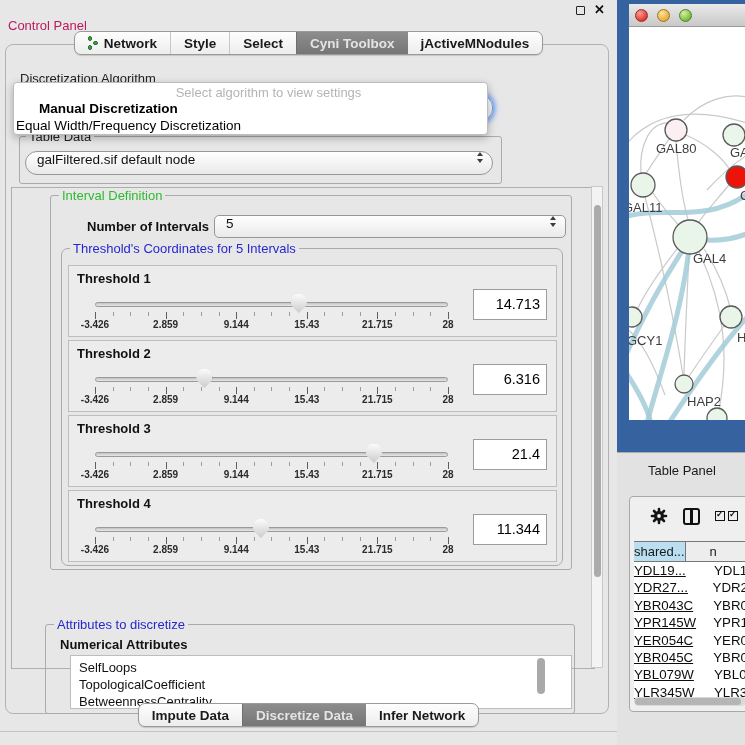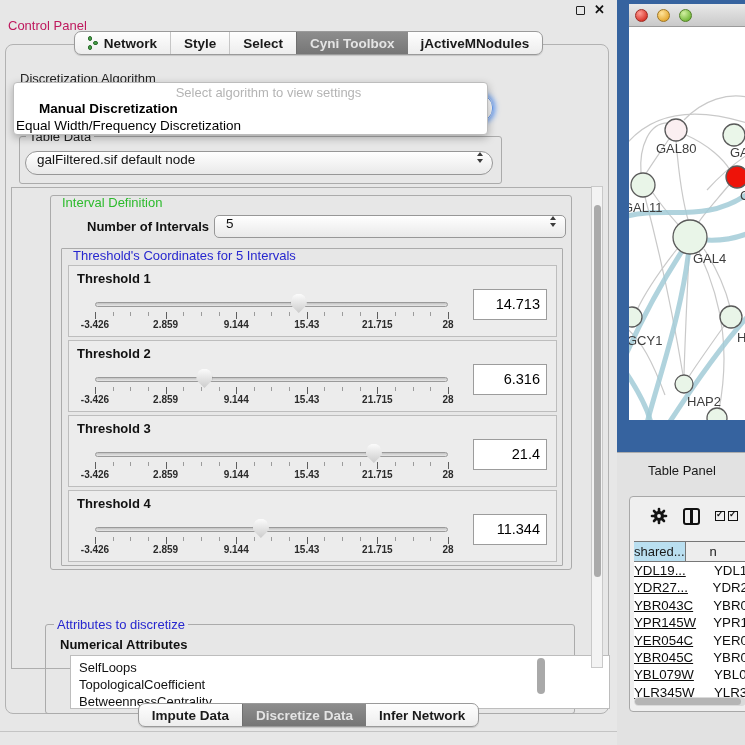--- a/index.html
+++ b/index.html
@@ -59,29 +59,29 @@
   #grp-tabledata .legend-wrap { left:6px; top:-7px; }
   .td-combo { position:absolute; left:5px; top:14px; right:8px; height:24px; }
 
   
   .scrollregion { position:absolute; left:5px; top:142px; width:584px; height:482px;
     border:1px solid #aeaeae; background:#e7e7e7; }
   .vscroll { position:absolute; left:590px; top:142px; width:12px; height:482px; background:#f3f3f3; border:1px solid #c9c9c9; }
   .vscroll .thumb { position:absolute; left:1.5px; top:18px; width:7px; height:372px; background:#ababab; border-radius:4px; }
 
   #grp-interval { left:38px; top:7px; width:522px; height:375px; }
-  #grp-interval .legend-wrap { left:8px; top:-7px;margin-top:7px; }
+  #grp-interval .legend-wrap { left:8px; top:-7px; }
   .legend-green { color:#2dbb2d; }
   .legend-blue { color:#2727cf; }
 
   .noi-row { position:absolute; left:0; top:19px; width:100%; }
   .noi-label { position:absolute; left:36px; top:4px; font-size:13px; font-weight:bold; color:#111; }
   .noi-combo { position:absolute; left:163px; top:0; width:352px; height:23px; border-radius:5px; }
 
-  #grp-thresh { position:absolute; left:10px; top:52px; width:502px; height:318px; border:1px solid #ababab; border-radius:1px; }
+  #grp-thresh { position:absolute; left:10px; top:52px; width:502px; height:318px; border:1px solid #ababab; border-radius:7px; }
   #grp-thresh .legend-wrap { left:8px; top:-7px; }
 
   .tpanel { position:absolute; left:6px; width:489px; height:72px; border:1px solid #bdbdbd; background:#ececec; }
   .tpanel .tlabel { position:absolute; left:8px; top:5px; font-size:13px; font-weight:bold; color:#111; }
   .slider { position:absolute; left:26px; top:0; width:353px; height:72px; }
   .track { position:absolute; left:0; top:36px; width:353px; height:5px; border:1px solid #9a9a9a; border-radius:3px;
     background:linear-gradient(#c2c2c2,#e8e8e8); }
   .thumb-sl { position:absolute; top:28px; width:16px; height:19px; margin-left:-8px;
     background:linear-gradient(#fbfbfb,#cccccc);
     clip-path:polygon(0% 38%, 14% 10%, 35% 0%, 65% 0%, 86% 10%, 100% 38%, 100% 58%, 78% 76%, 50% 100%, 22% 76%, 0% 58%);
@@ -92,21 +92,21 @@
   .ticks::after { content:""; position:absolute; left:0; top:0; width:100%; height:7px;
     background:repeating-linear-gradient(90deg,#5e5e5e 0 1px,transparent 1px 70.6px); }
   .ticklabels { position:absolute; left:0; top:53px; width:353px; height:12px; }
   .ticklabels span { position:absolute; transform:translateX(-50%); font-size:10px; font-weight:bold; color:#2a2a2a; }
   .valbox { position:absolute; right:9px; top:23px; width:74px; height:31px; background:#fff;
     border:1px solid #9c9c9c; font-size:14.5px; color:#000; text-align:right; line-height:29px; padding-right:6px; }
 
   #grp-attrs { left:33px; top:436px; width:530px; height:90px; }
   #grp-attrs .legend-wrap { left:8px; top:-7px; }
   .numattr-label { position:absolute; left:14px; top:12px; font-size:13px; font-weight:bold; color:#111; }
-  .attr-list { position:absolute; left:24px; top:30px; width:540px; height:54px; background:#fff;
+  .attr-list { position:absolute; left:24px; top:30px; width:502px; height:54px; background:#fff;
     border:1px solid #bdbdbd; overflow:hidden; padding:3px 0 0 8px; }
   .attr-list span { display:block; font-size:13px; color:#111; line-height:17px; }
   .attr-scroll { position:absolute; right:3px; top:3px; width:8px; height:36px; background:#a9a9a9; border-radius:4px; }
 
   .cp-bottomline { position:absolute; left:0; top:731px; width:617px; border-top:1px solid #c4c4c4; }
 
   
   #right-pane { position:absolute; left:617px; top:0; width:128px; height:745px; }
   .net-frame { position:absolute; left:0; top:0; width:128px; height:452px; background:#36639f; }
   .net-window { position:absolute; left:12px; top:4px; width:116px; height:416px; background:#fff; }

